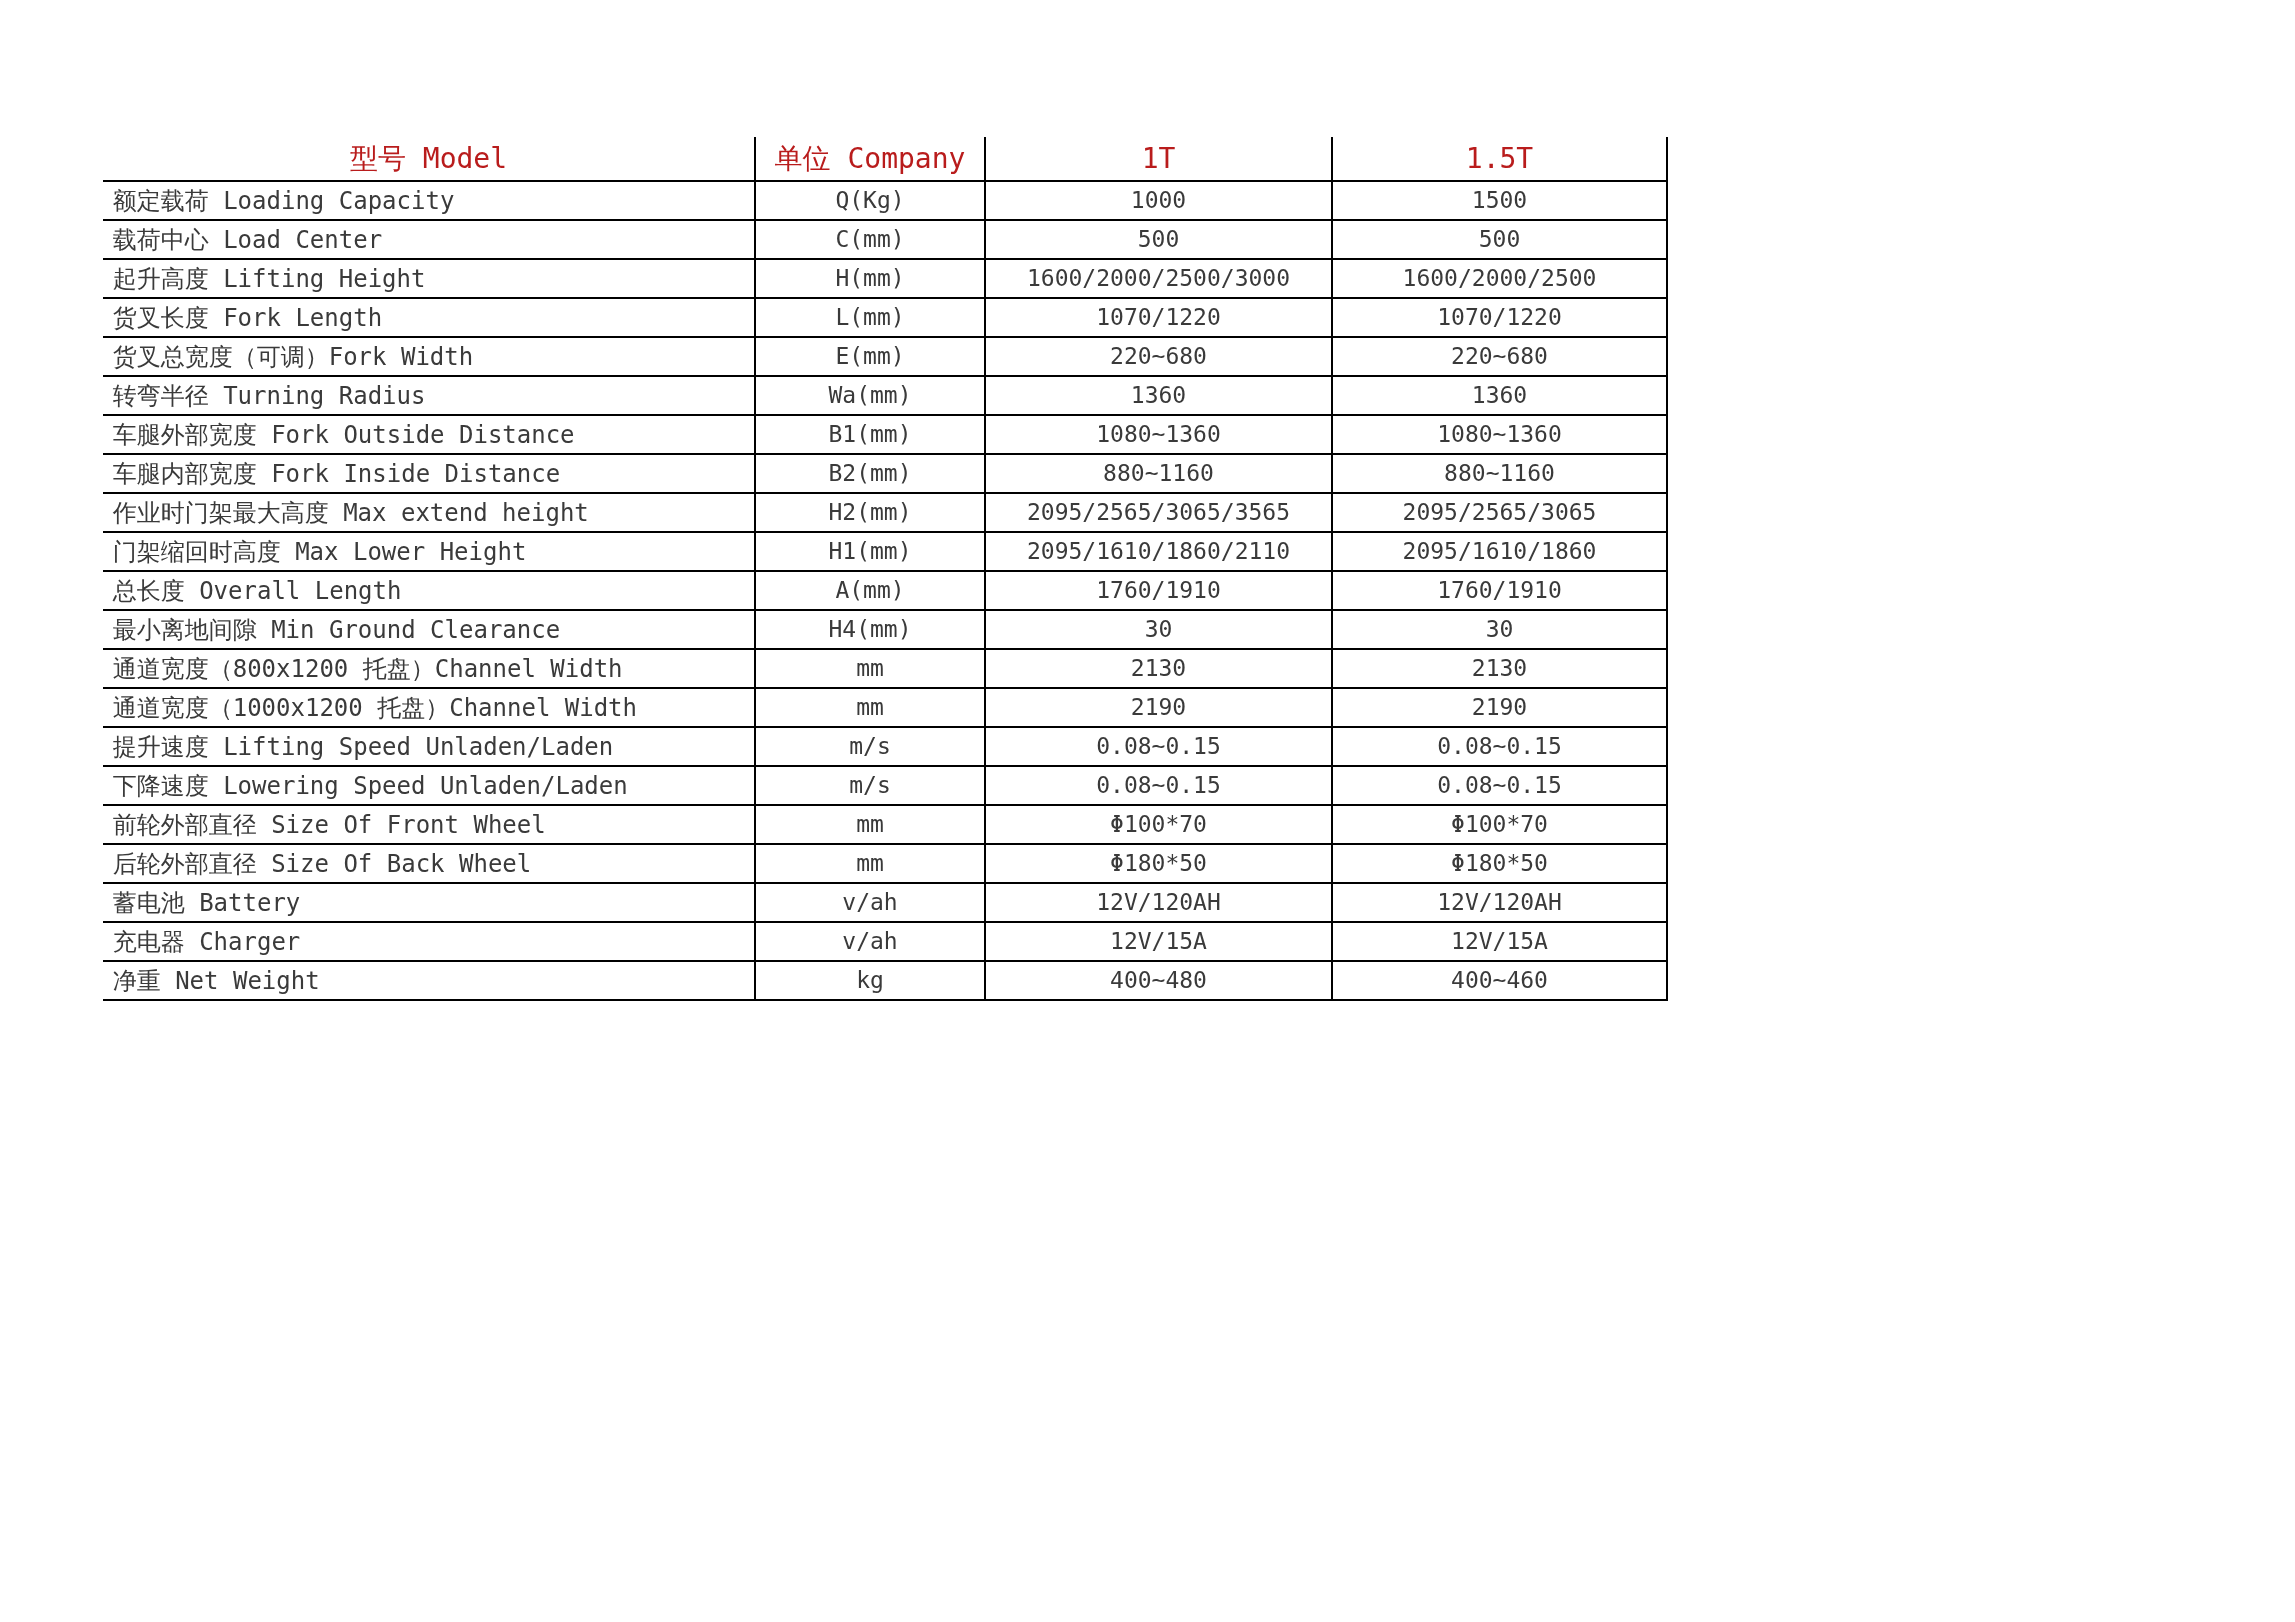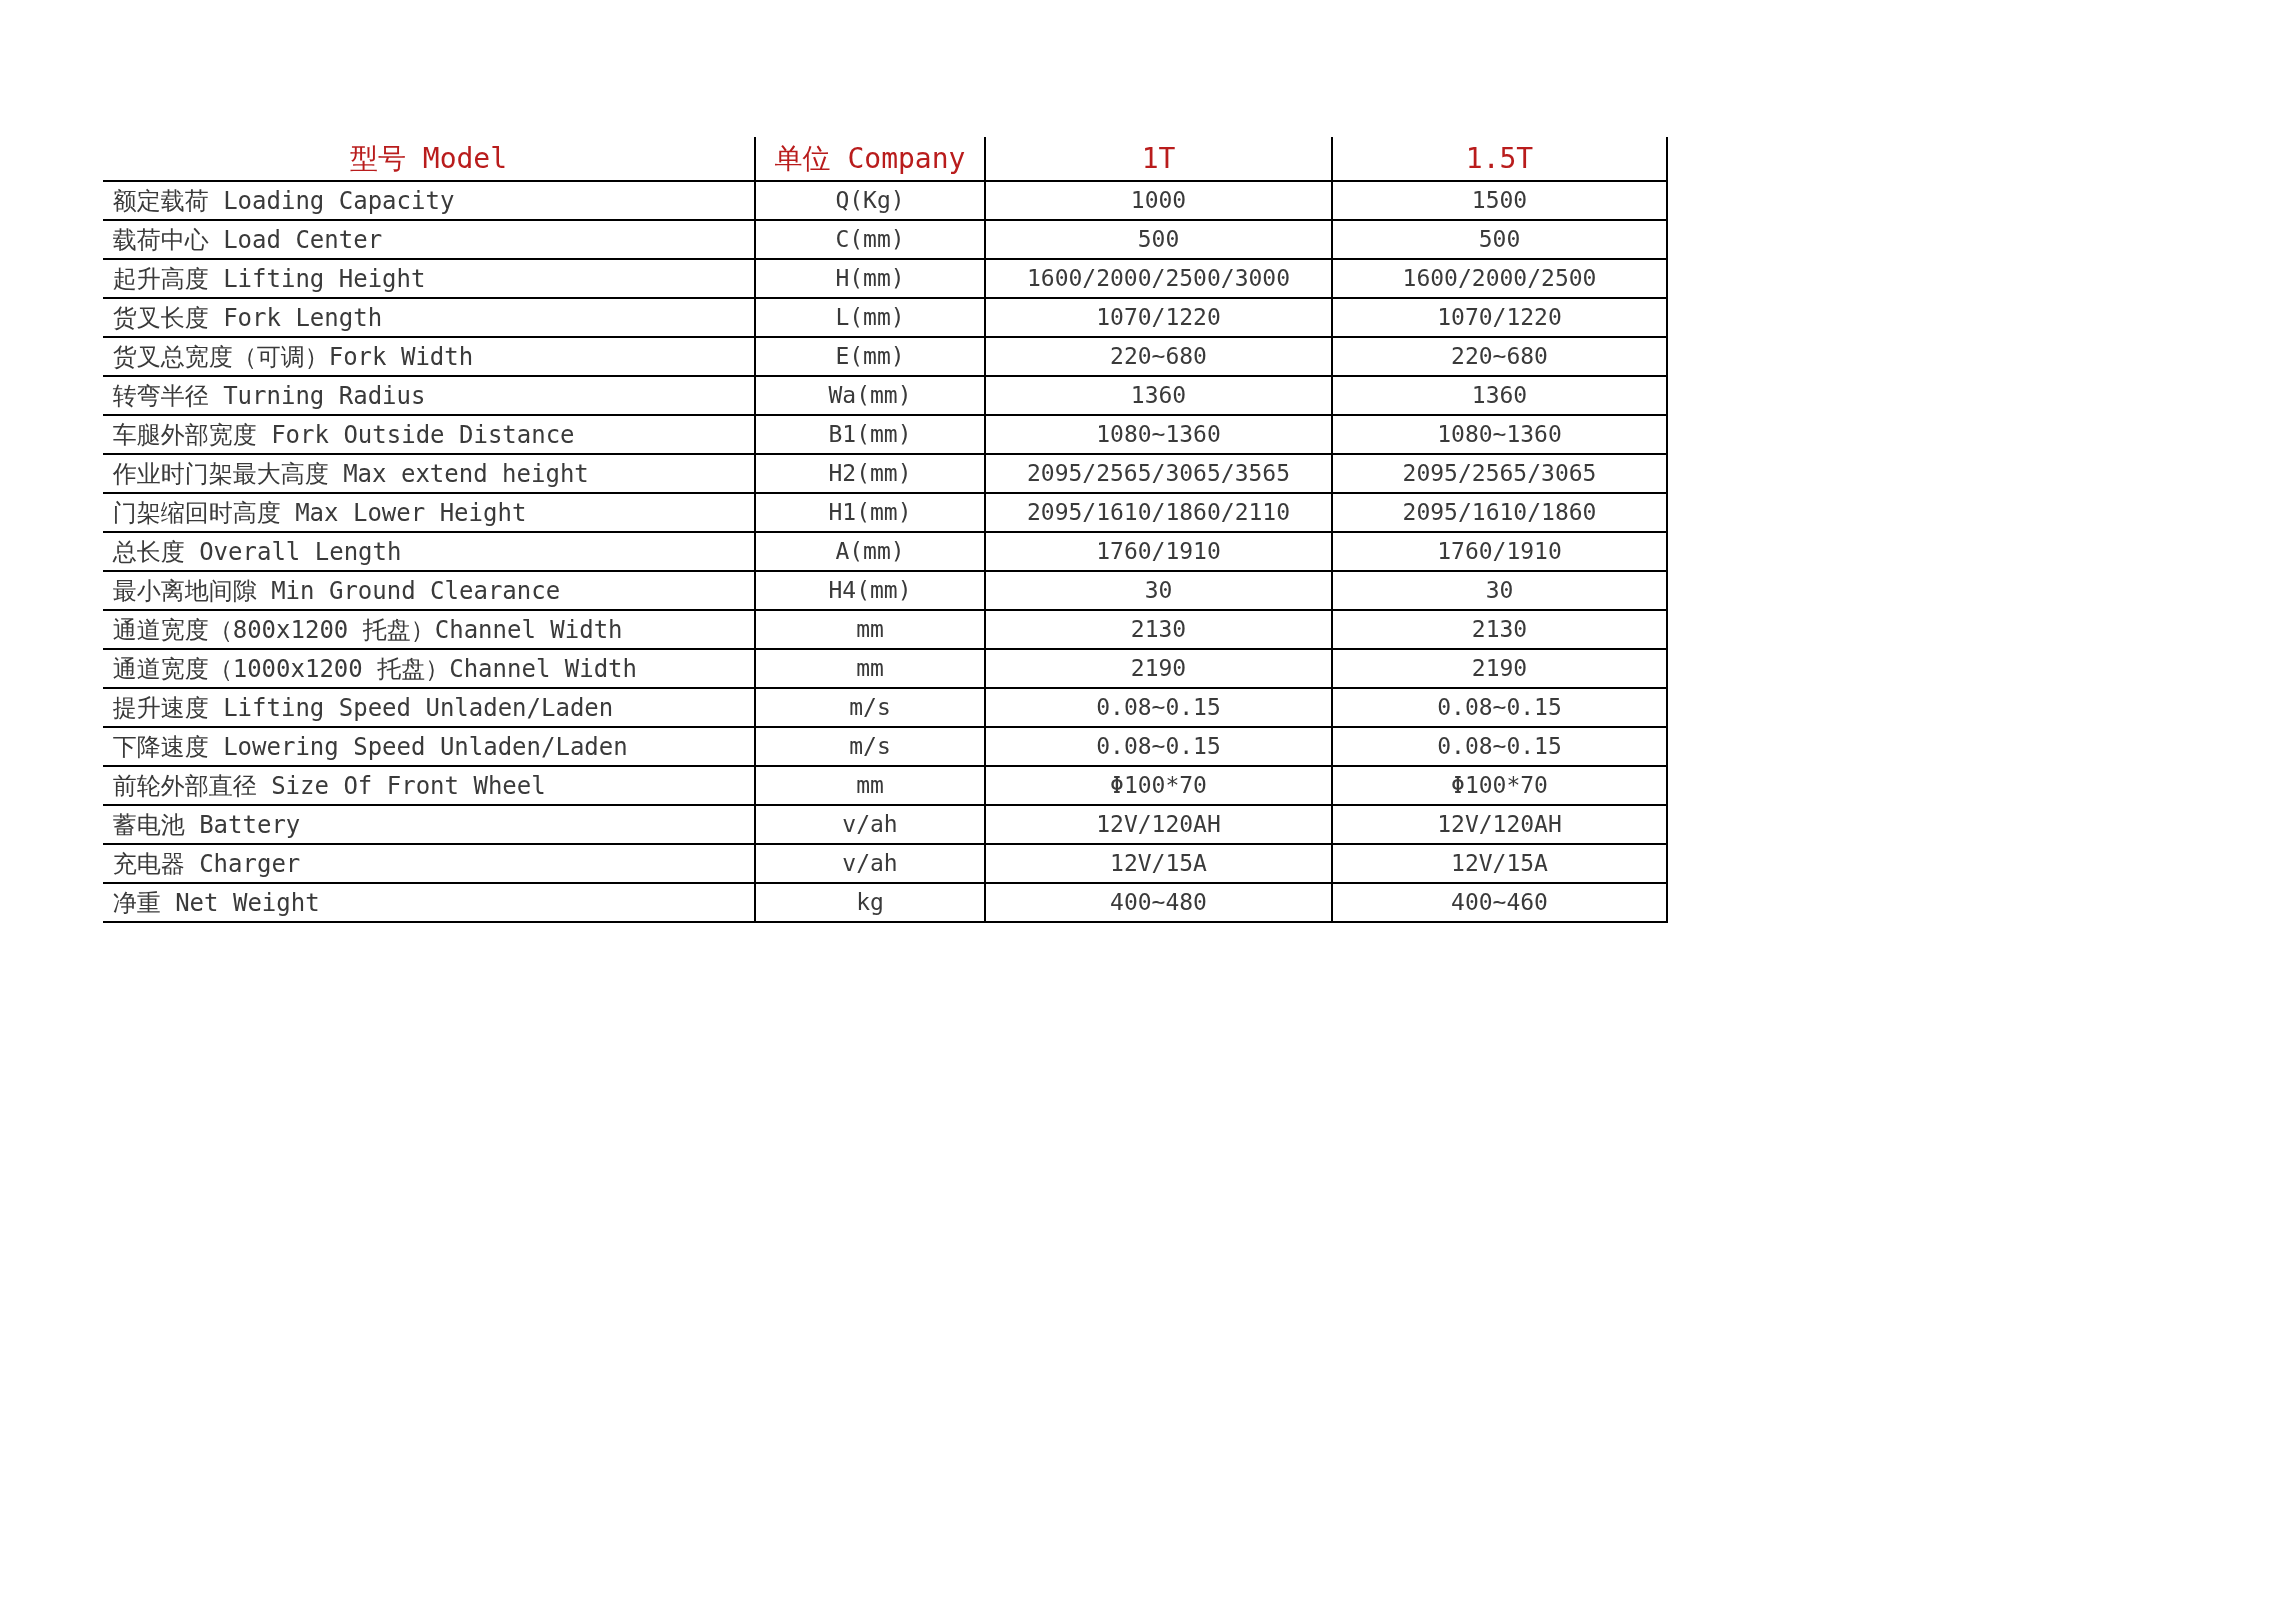--- a/index.html
+++ b/index.html
@@ -120,20 +120,26 @@
     <td class="c-t1">1360</td>
     <td class="c-t15">1360</td>
   </tr>
       <tr>
     <td class="c-label">车腿外部宽度 Fork Outside Distance</td>
     <td class="c-unit">B1(mm)</td>
     <td class="c-t1">1080~1360</td>
     <td class="c-t15">1080~1360</td>
   </tr>
       <tr>
+    <td class="c-label">车腿内部宽度 Fork Inside Distance</td>
+    <td class="c-unit">B2(mm)</td>
+    <td class="c-t1">880~1160</td>
+    <td class="c-t15">880~1160</td>
+  </tr>
+      <tr>
     <td class="c-label">作业时门架最大高度 Max extend height</td>
     <td class="c-unit">H2(mm)</td>
     <td class="c-t1">2095/2565/3065/3565</td>
     <td class="c-t15">2095/2565/3065</td>
   </tr>
       <tr>
     <td class="c-label">门架缩回时高度 Max Lower Height</td>
     <td class="c-unit">H1(mm)</td>
     <td class="c-t1">2095/1610/1860/2110</td>
     <td class="c-t15">2095/1610/1860</td>
@@ -172,20 +178,26 @@
     <td class="c-label">下降速度 Lowering Speed Unladen/Laden</td>
     <td class="c-unit">m/s</td>
     <td class="c-t1">0.08~0.15</td>
     <td class="c-t15">0.08~0.15</td>
   </tr>
       <tr>
     <td class="c-label">前轮外部直径 Size Of Front Wheel</td>
     <td class="c-unit">mm</td>
     <td class="c-t1">Φ100*70</td>
     <td class="c-t15">Φ100*70</td>
+  </tr>
+      <tr>
+    <td class="c-label">后轮外部直径 Size Of Back Wheel</td>
+    <td class="c-unit">mm</td>
+    <td class="c-t1">Φ180*50</td>
+    <td class="c-t15">Φ180*50</td>
   </tr>
       <tr>
     <td class="c-label">蓄电池 Battery</td>
     <td class="c-unit">v/ah</td>
     <td class="c-t1">12V/120AH</td>
     <td class="c-t15">12V/120AH</td>
   </tr>
       <tr>
     <td class="c-label">充电器 Charger</td>
     <td class="c-unit">v/ah</td>

